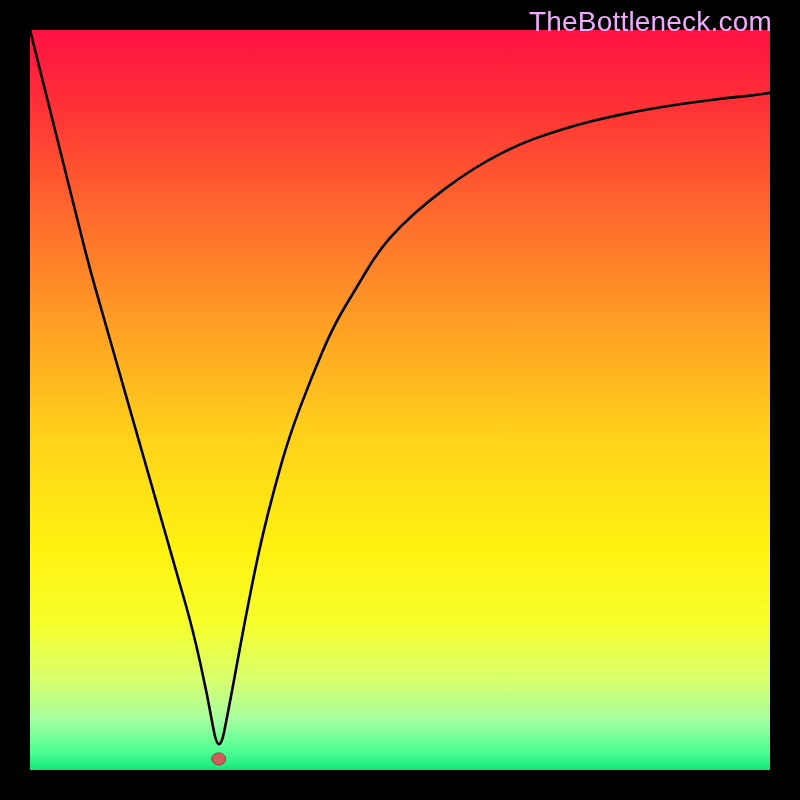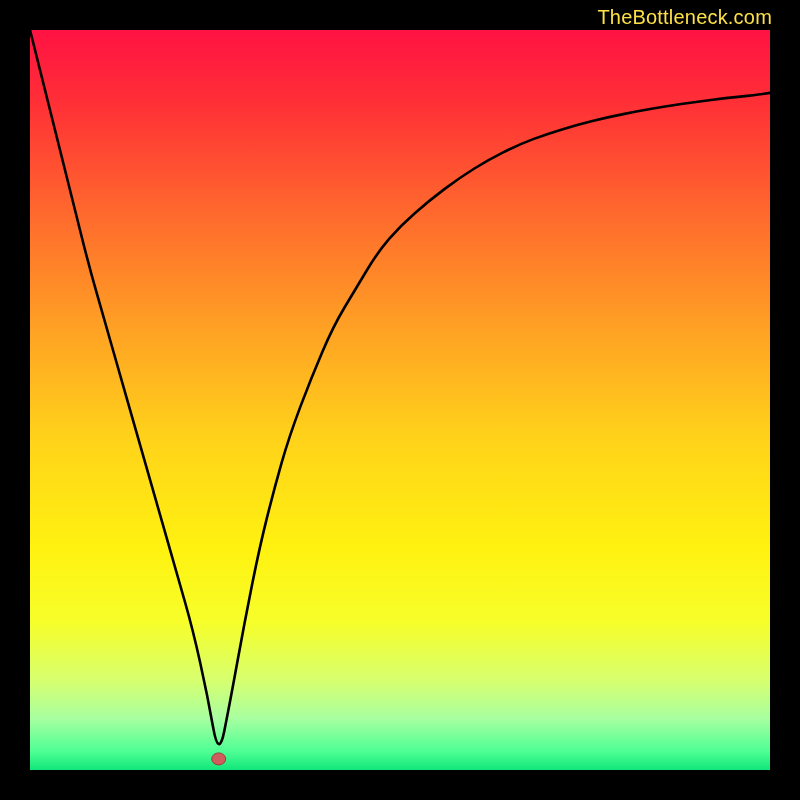--- a/index.html
+++ b/index.html
@@ -35,22 +35,22 @@
     position: absolute;
     left: 0;
     top: 0;
     width: 100%;
     height: 100%;
   }
   .watermark {
     position: absolute;
     top: 6px;
     right: 28px;
-    color: #fde047;
-    font-size: 20px;
+    color: #f0abfc;
+    font-size: 28px;
     font-family: Arial, Helvetica, sans-serif;
     letter-spacing: 0.2px;
   }
 </style>
 </head>
 <body>
 
 <div class="frame">
 
   <div class="plot-area">

